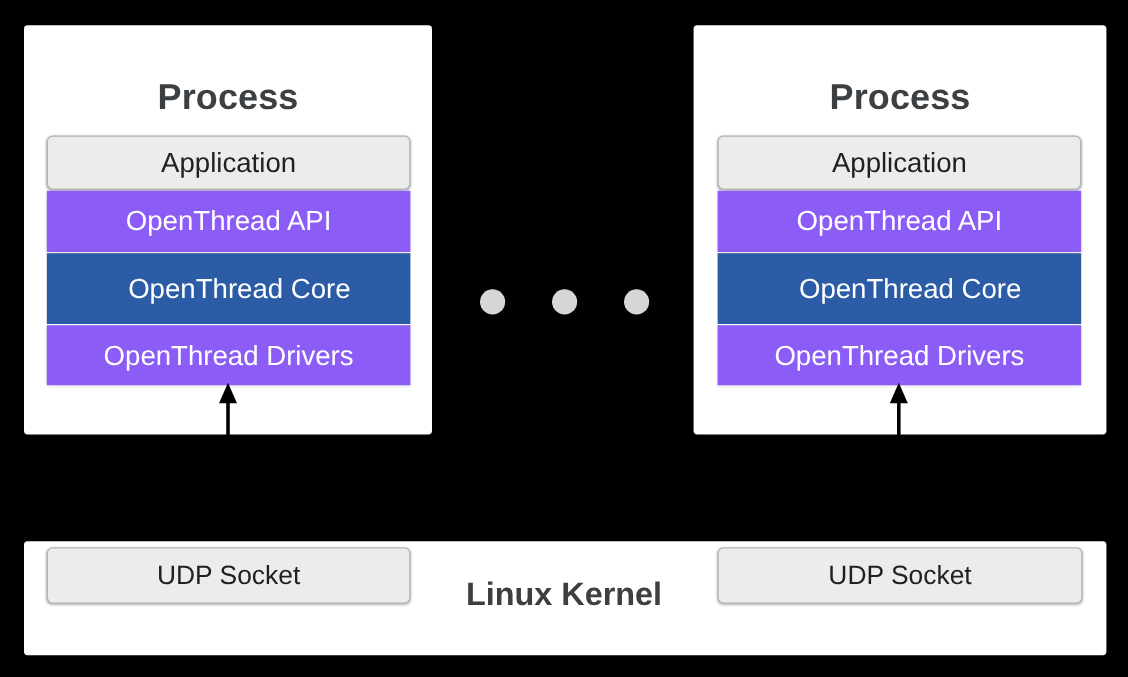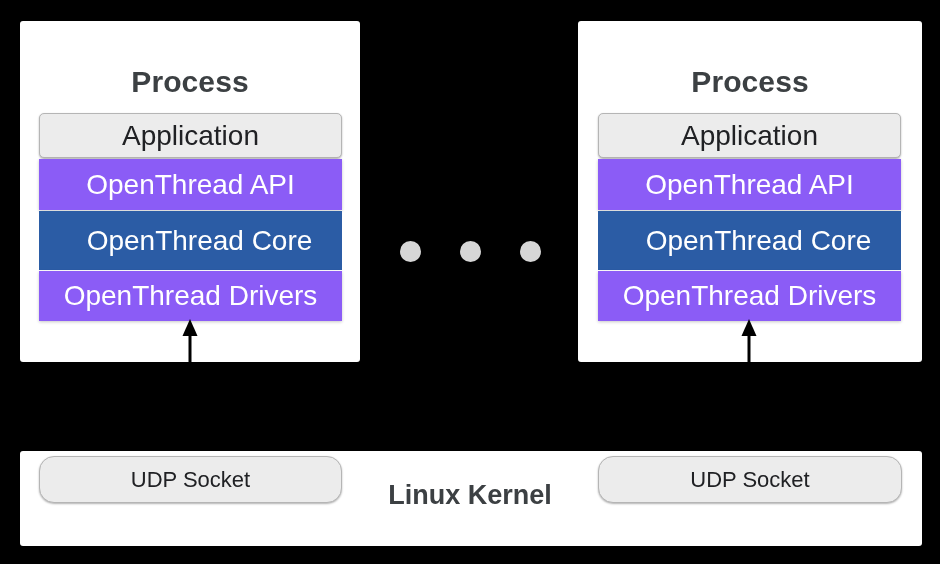--- a/index.html
+++ b/index.html
@@ -45,21 +45,21 @@
     line-height: 1;
   }
 
   
   .layer {
     position: absolute;
     box-sizing: border-box;
     display: flex;
     align-items: center;
     justify-content: center;
-    font-size: 28px;
+    font-size: 23px;
     line-height: 1;
   }
   .layer-app {
     background: #ECECEC;
     border: 1px solid #B5B5B5;
     border-radius: 5px;
     color: #202124;
     box-shadow: 0 1px 2px rgba(0,0,0,0.30);
   }
   .layer-api, .layer-drivers {
@@ -125,21 +125,21 @@
     font-weight: bold;
     color: #3C4043;
     line-height: 1;
   }
 
   .socket-box {
     position: absolute;
     box-sizing: border-box;
     background: #ECECEC;
     border: 1px solid #B5B5B5;
-    border-radius: 15px;
+    border-radius: 5px;
     box-shadow: 0 1px 2px rgba(0,0,0,0.30);
     display: flex;
     align-items: center;
     justify-content: center;
     font-size: 22px;
     color: #202124;
     line-height: 1;
   }
   #socket-left  { left: 39px;  top: 456px; width: 303px; height: 47px; }
   #socket-right { left: 598px; top: 456px; width: 304px; height: 47px; }

